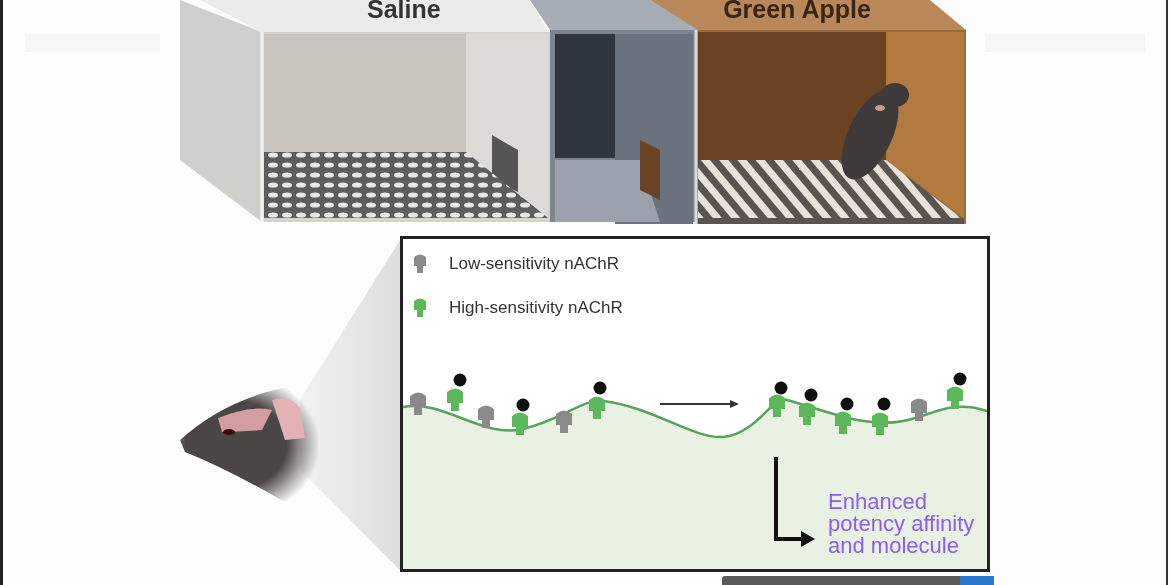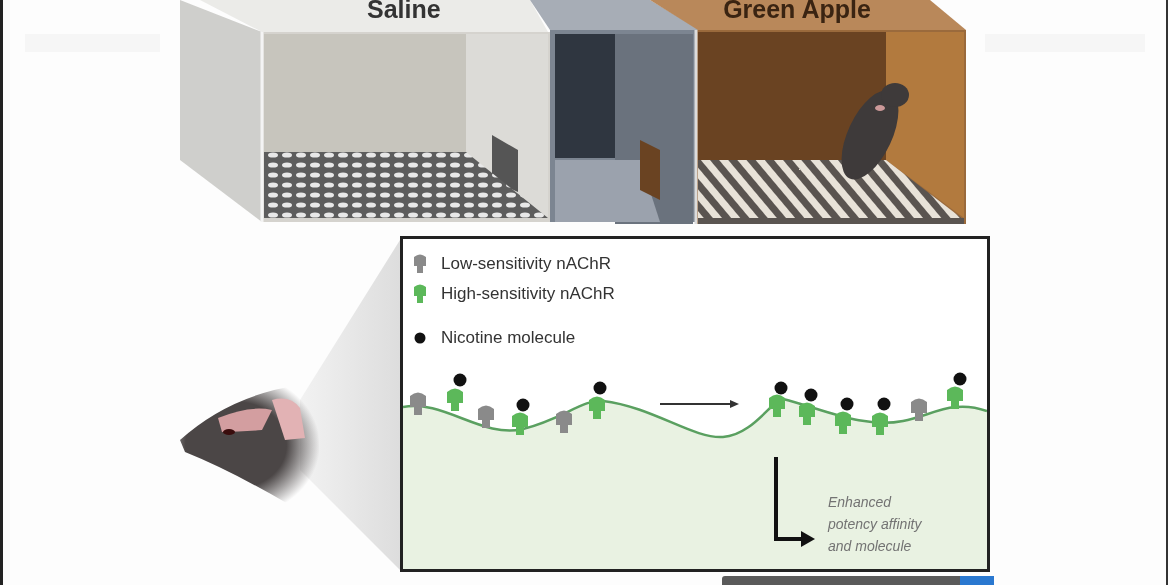--- a/index.html
+++ b/index.html
@@ -2,23 +2,23 @@
 <html><head>
 <meta charset="utf-8">
 <style>
   html,body{margin:0;padding:0;}
   body{width:1170px;height:585px;overflow:hidden;background:#fdfdfd;position:relative;font-family:"Liberation Sans",sans-serif;}
   .frame-left{position:absolute;left:0;top:0;width:3px;height:585px;background:#222;}
   .frame-right{position:absolute;left:1166px;top:0;width:2px;height:585px;background:#333;}
   .faint-bar{position:absolute;top:34px;height:18px;background:#f6f6f6;}
   #scene{position:absolute;left:0;top:0;}
   #panel{position:absolute;left:400px;top:236px;width:584px;height:330px;border:3px solid #222;background:#fff;overflow:hidden;}
-  .legend-row{position:absolute;left:8px;display:flex;align-items:center;gap:12px;font-size:17px;color:#333;}
+  .legend-row{position:absolute;left:8px;display:flex;align-items:center;gap:20px;font-size:17px;color:#333;}
   .legend-row .sw{width:18px;height:22px;display:inline-block;}
-  .effect-text{position:absolute;left:425px;top:252px;font-size:14px;color:#737373;line-height:22px;font-style:italic;}
+  .effect-text{position:absolute;left:425px;top:252px;font-size:22px;color:#8b5cf6;line-height:22px;}
   .bottom-bar{position:absolute;left:722px;top:576px;width:244px;height:9px;background:#5a5a5a;border-radius:3px 0 0 0;}
   .bottom-bar-blue{position:absolute;left:960px;top:576px;width:34px;height:9px;background:#2a78d0;}
 </style>
 </head>
 <body>
 
 <div class="frame-left"></div>
 <div class="frame-right"></div>
 <div class="faint-bar" style="left:25px;width:135px;"></div>
 <div class="faint-bar" style="left:985px;width:160px;"></div>
@@ -94,35 +94,27 @@
 
 <div id="panel">
   <div class="legend-row" style="top:14px;">
     <span class="sw">
       <svg width="18" height="22">
           <path d="M3,4 Q9,-1 15,4 L15,13 L12,13 L12,20 L6,20 L6,13 L3,13 Z" fill="#8a8a8a"></path>
         </svg>
     </span>
     <span>Low-sensitivity nAChR</span>
   </div>
-  <div class="legend-row" style="top:44px;">
+  <div class="legend-row" style="top:58px;">
     <span class="sw">
       <svg width="18" height="22">
           <path d="M3,4 Q9,-1 15,4 L15,13 L12,13 L12,20 L6,20 L6,13 L3,13 Z" fill="#5cb85a"></path>
         </svg>
     </span>
     <span>High-sensitivity nAChR</span>
-  </div>
-  <div class="legend-row" style="top:88px;">
-    <span class="sw">
-      <svg width="18" height="22">
-          <circle cx="9" cy="11" r="5.5" fill="#111"></circle>
-        </svg>
-    </span>
-    <span>Nicotine molecule</span>
   </div>
 
   <svg width="584" height="330" style="position:absolute;left:0;top:0;">
 
     <path d="M0,168 C40,160 80,200 120,190 C160,180 180,160 200,162 C250,168 290,200 320,198 C350,196 370,160 380,160 C420,170 460,190 500,182 C530,176 550,160 584,172 L584,330 L0,330 Z" fill="#e9f2e2"></path>
     <path d="M0,168 C40,160 80,200 120,190 C160,180 180,160 200,162 C250,168 290,200 320,198 C350,196 370,160 380,160 C420,170 460,190 500,182 C530,176 550,160 584,172" fill="none" stroke="#5aa060" stroke-width="2.5"></path>
 
     <g>
       <g transform="translate(5,152)">
           <path d="M2,5 Q10,-2 18,5 L18,16 L14,16 L14,24 L6,24 L6,16 L2,16 Z" fill="#8a8a8a"></path>

